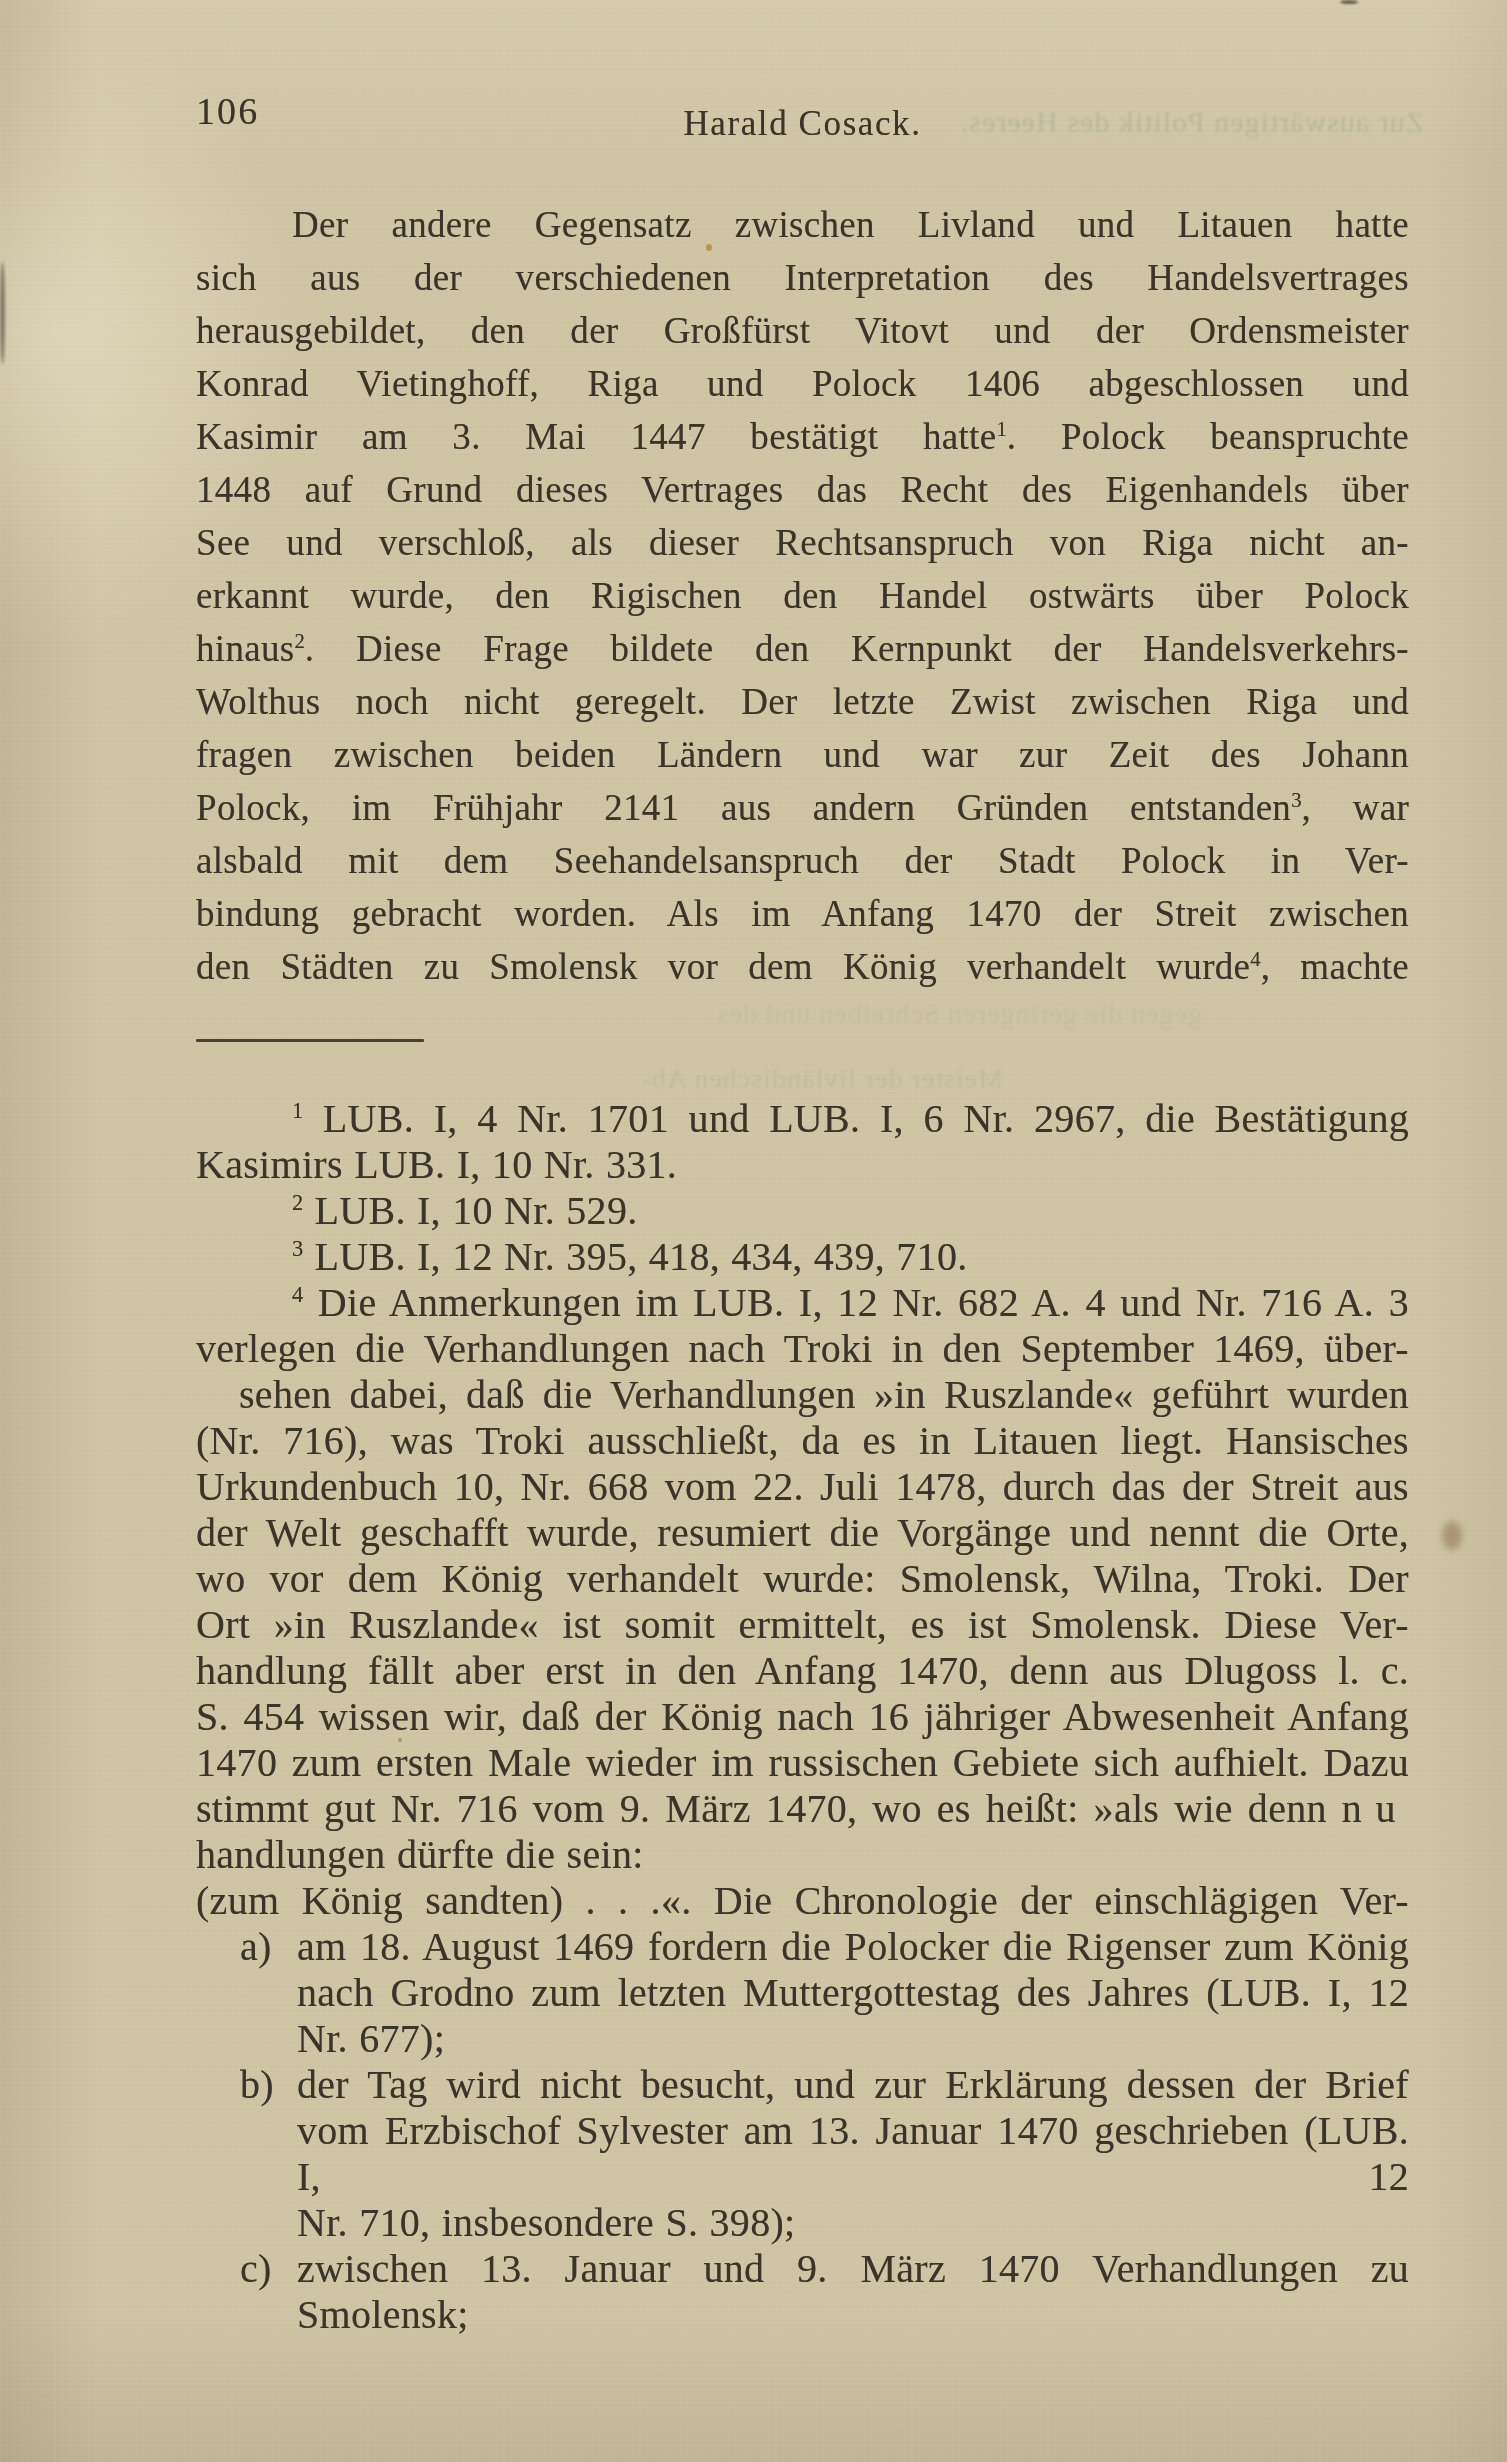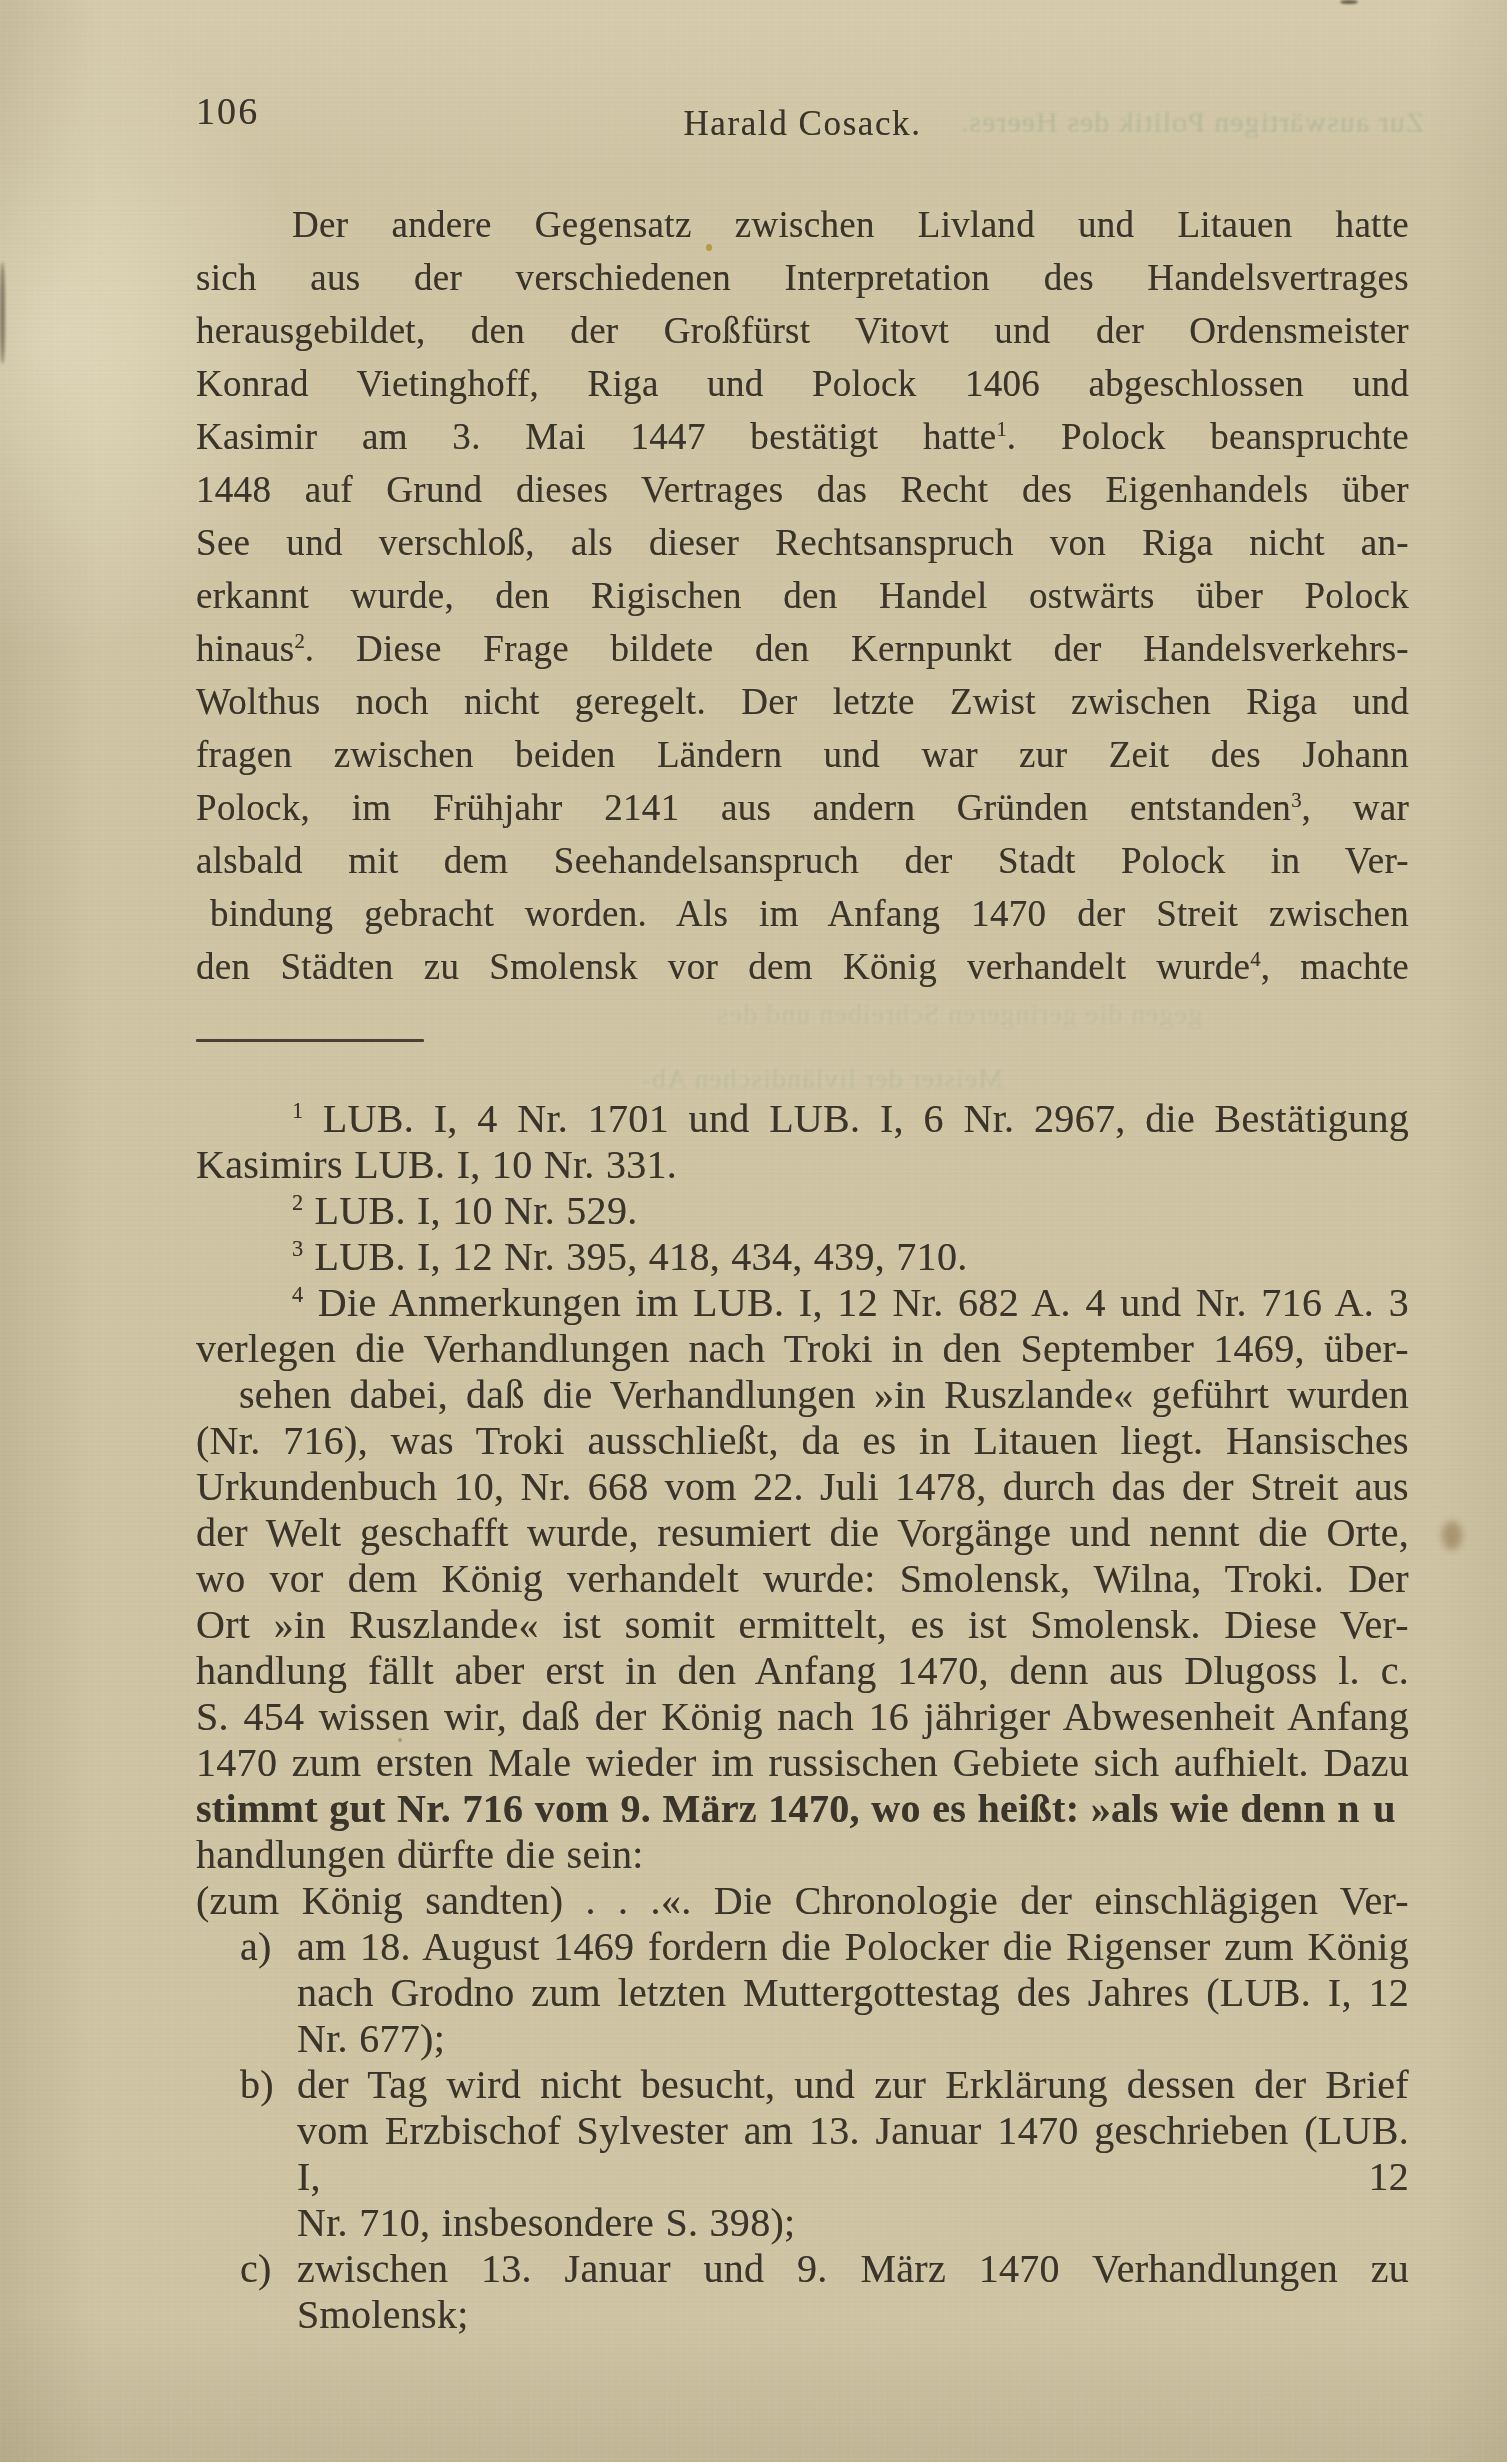--- a/index.html
+++ b/index.html
@@ -76,21 +76,21 @@
       <div class="tline just" style="padding-left: 0px;"><span>Konrad Vietinghoff, Riga und Polock 1406 abgeschlossen und</span></div>
       <div class="tline just" style="padding-left: 0px;"><span>Kasimir am 3. Mai 1447 bestätigt hatte</span><sup>1</sup><span>. Polock beanspruchte</span></div>
       <div class="tline just" style="padding-left: 0px;"><span>1448 auf Grund dieses Vertrages das Recht des Eigenhandels über</span></div>
       <div class="tline just" style="padding-left: 0px;"><span>See und verschloß, als dieser Rechtsanspruch von Riga nicht an-</span></div>
       <div class="tline just" style="padding-left: 0px;"><span>erkannt wurde, den Rigischen den Handel ostwärts über Polock</span></div>
       <div class="tline just" style="padding-left: 0px;"><span>hinaus</span><sup>2</sup><span>. Diese Frage bildete den Kernpunkt der Handelsverkehrs-</span></div>
       <div class="tline just" style="padding-left: 0px;"><span>Wolthus noch nicht geregelt. Der letzte Zwist zwischen Riga und</span></div>
       <div class="tline just" style="padding-left: 0px;"><span>fragen zwischen beiden Ländern und war zur Zeit des Johann</span></div>
       <div class="tline just" style="padding-left: 0px;"><span>Polock, im Frühjahr 2141 aus andern Gründen entstanden</span><sup>3</sup><span>, war</span></div>
       <div class="tline just" style="padding-left: 0px;"><span>alsbald mit dem Seehandelsanspruch der Stadt Polock in Ver-</span></div>
-      <div class="tline just" style="padding-left: 0px; margin-left: 14px;"><span>bindung gebracht worden. Als im Anfang 1470 der Streit zwischen</span></div>
+      <div class="tline just" style="padding-left: 0px;"><span>bindung gebracht worden. Als im Anfang 1470 der Streit zwischen</span></div>
       <div class="tline just" style="padding-left: 0px;"><span>den Städten zu Smolensk vor dem König verhandelt wurde</span><sup>4</sup><span>, machte</span></div>
     </main>
 
   <div id="fnrule" style="left: 196px; top: 1039px; width: 228px; height: 2.6px; background: rgb(74, 65, 50);"></div>
 
   <section id="notes-col" class="textcol ink" style="top: 1096px; font-size: 40px; line-height: 46px;">
       <div class="tline just" style="padding-left: 96px;"><sup>1</sup><span> LUB. I, 4 Nr. 1701 und LUB. I, 6 Nr. 2967, die Bestätigung</span></div>
       <div class="tline" style="padding-left: 0px;"><span>Kasimirs LUB. I, 10 Nr. 331.</span></div>
       <div class="tline" style="padding-left: 96px;"><sup>2</sup><span> LUB. I, 10 Nr. 529.</span></div>
       <div class="tline" style="padding-left: 96px;"><sup>3</sup><span> LUB. I, 12 Nr. 395, 418, 434, 439, 710.</span></div>
@@ -98,21 +98,21 @@
       <div class="tline just" style="padding-left: 0px;"><span>verlegen die Verhandlungen nach Troki in den September 1469, über-</span></div>
       <div class="tline just" style="padding-left: 0px; margin-left: 43px;"><span>sehen dabei, daß die Verhandlungen »in Ruszlande« geführt wurden</span></div>
       <div class="tline just" style="padding-left: 0px;"><span>(Nr. 716), was Troki ausschließt, da es in Litauen liegt. Hansisches</span></div>
       <div class="tline just" style="padding-left: 0px;"><span>Urkundenbuch 10, Nr. 668 vom 22. Juli 1478, durch das der Streit aus</span></div>
       <div class="tline just" style="padding-left: 0px;"><span>der Welt geschafft wurde, resumiert die Vorgänge und nennt die Orte,</span></div>
       <div class="tline just" style="padding-left: 0px;"><span>wo vor dem König verhandelt wurde: Smolensk, Wilna, Troki. Der</span></div>
       <div class="tline just" style="padding-left: 0px;"><span>Ort »in Ruszlande« ist somit ermittelt, es ist Smolensk. Diese Ver-</span></div>
       <div class="tline just" style="padding-left: 0px;"><span>handlung fällt aber erst in den Anfang 1470, denn aus Dlugoss l. c.</span></div>
       <div class="tline just" style="padding-left: 0px;"><span>S. 454 wissen wir, daß der König nach 16 jähriger Abwesenheit Anfang</span></div>
       <div class="tline just" style="padding-left: 0px;"><span>1470 zum ersten Male wieder im russischen Gebiete sich aufhielt. Dazu</span></div>
-      <div class="tline just" style="padding-left: 0px; font-weight: bold;"><span>stimmt gut Nr. 716 vom 9. März 1470, wo es heißt: »als wie denn </span><span class="sperr">nu</span></div>
+      <div class="tline just" style="padding-left: 0px;"><span>stimmt gut Nr. 716 vom 9. März 1470, wo es heißt: »als wie denn </span><span class="sperr">nu</span></div>
       <div class="tline" style="padding-left: 0px;"><span>handlungen dürfte die sein:</span></div>
       <div class="tline just" style="padding-left: 0px;"><span>(zum König sandten) . . .«. Die Chronologie der einschlägigen Ver-</span></div>
       <div class="tline just" style="padding-left: 101px;"><span class="marker" style="left: 44px;">a)</span><span>am 18. August 1469 fordern die Polocker die Rigenser zum König</span></div>
       <div class="tline just" style="padding-left: 101px;"><span>nach Grodno zum letzten Muttergottestag des Jahres (LUB. I, 12</span></div>
       <div class="tline" style="padding-left: 101px;"><span>Nr. 677);</span></div>
       <div class="tline just" style="padding-left: 101px;"><span class="marker" style="left: 44px;">b)</span><span>der Tag wird nicht besucht, und zur Erklärung dessen der Brief</span></div>
       <div class="tline just" style="padding-left: 101px;"><span>vom Erzbischof Sylvester am 13. Januar 1470 geschrieben (LUB. I, 12</span></div>
       <div class="tline" style="padding-left: 101px;"><span>Nr. 710, insbesondere S. 398);</span></div>
       <div class="tline just" style="padding-left: 101px;"><span class="marker" style="left: 44px;">c)</span><span>zwischen 13. Januar und 9. März 1470 Verhandlungen zu Smolensk;</span></div>
     </section>

